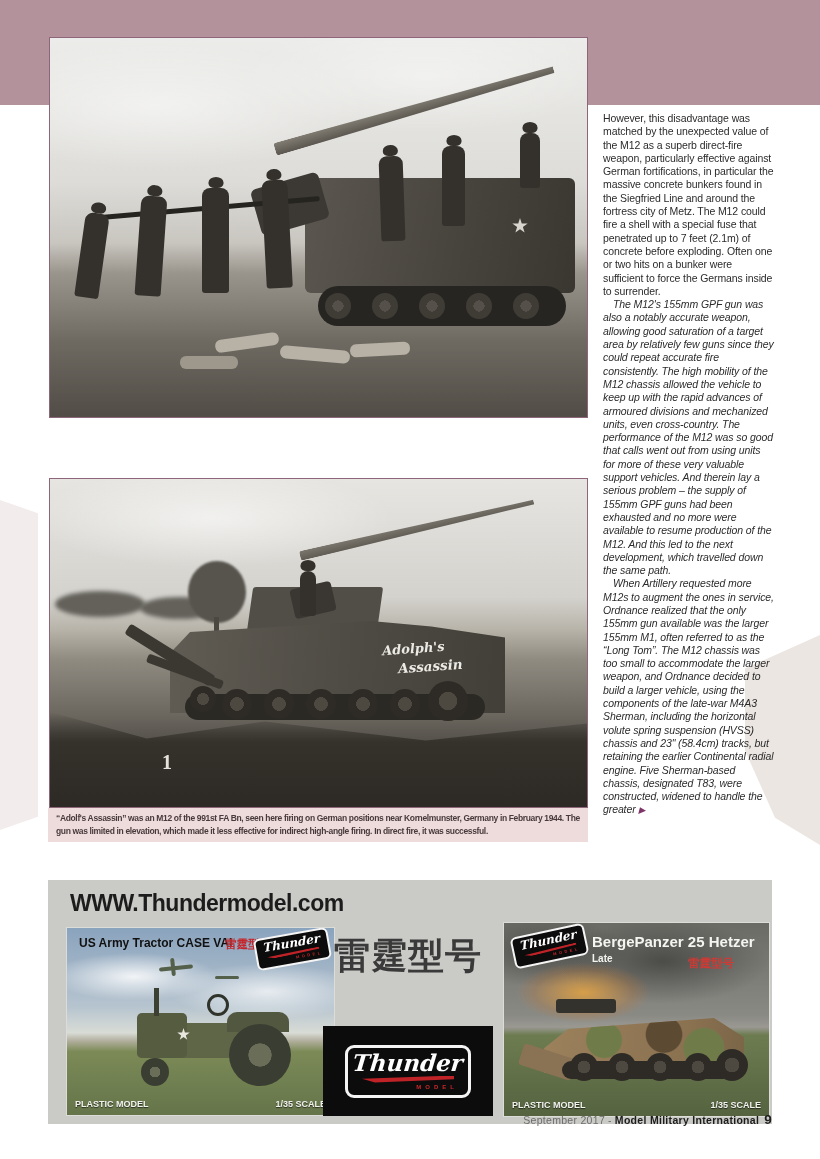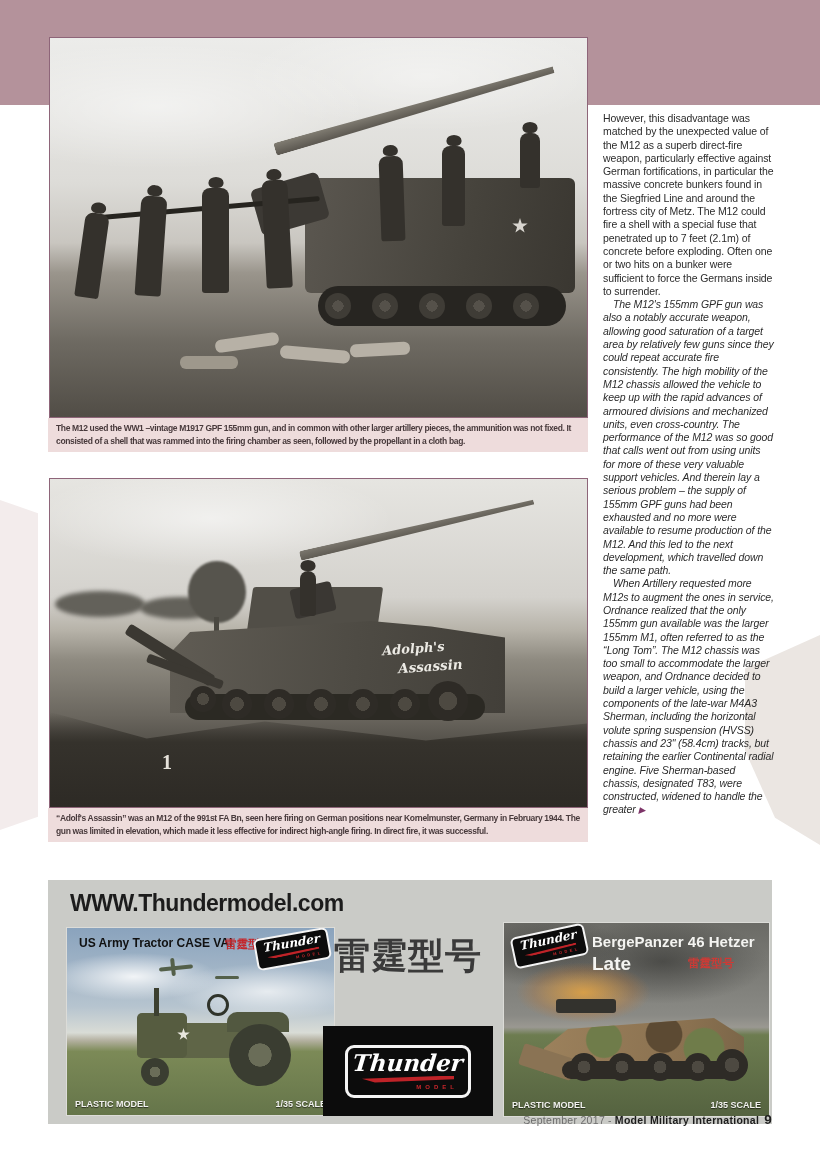--- a/index.html
+++ b/index.html
@@ -150,21 +150,20 @@
     <div class="fig" style="left:214px;top:142px;width:26px;height:108px;transform:rotate(-3deg)"></div>
     <div class="fig" style="left:330px;top:118px;width:24px;height:85px;transform:rotate(-2deg)"></div>
     <div class="fig" style="left:392px;top:108px;width:23px;height:80px"></div>
     <div class="fig" style="left:470px;top:95px;width:20px;height:55px"></div>
     <div class="shell" style="left:165px;top:298px;width:64px;transform:rotate(-8deg)"></div>
     <div class="shell" style="left:230px;top:310px;width:70px;transform:rotate(5deg)"></div>
     <div class="shell" style="left:300px;top:305px;width:60px;transform:rotate(-3deg)"></div>
     <div class="shell" style="left:130px;top:318px;width:58px;background:#9e988c"></div>
   </div>
 
-  <div class="caption caption1">The M12 used the WW1 –vintage M1917 GPF 155mm gun, and in common with other larger artillery pieces, the ammunition was not fixed. It consisted of a shell that was rammed into the firing chamber as seen, followed by the propellant in a cloth bag.</div>
 
   <div class="photo photo2">
     <div class="p2-bush" style="left:5px;top:112px;width:90px;height:26px"></div>
     <div class="p2-bush" style="left:90px;top:118px;width:80px;height:22px"></div>
     <div class="p2-bush" style="left:210px;top:120px;width:70px;height:18px"></div>
     <div class="p2-canopy"></div>
     <div class="p2-trunk"></div>
     <div class="p2-barrel"></div>
     <div class="p2-super"></div>
     <div class="p2-breech"></div>
@@ -228,22 +227,22 @@
         <span class="tl-model">MODEL</span>
       </div>
     </div>
 
     <div class="boxart boxart-right">
       <div class="tlogo sm" style="left:8px;top:7px;transform:rotate(-12deg)">
         <span class="tl-name">Thunder</span>
         <span class="tl-swoosh"></span>
         <span class="tl-model">MODEL</span>
       </div>
-      <div class="art-title" style="left:88px;top:10px;font-size:15px;color:#f4f4f1">BergePanzer 46 Hetzer</div>
-      <div class="art-title" style="left:88px;top:30px;font-size:19px;color:#f4f4f1">Late</div>
+      <div class="art-title" style="left:88px;top:10px;font-size:15px;color:#f4f4f1">BergePanzer 25 Hetzer</div>
+      <div class="art-title" style="left:88px;top:30px;font-size:10px;color:#f4f4f1">Late</div>
       <div class="art-title cn" style="left:184px;top:33px;font-size:11.5px;color:#cf3a35">雷霆型号</div>
       <div class="tractor-part" style="left:52px;top:76px;width:60px;height:14px;background:#33322d;border-radius:3px"></div>
       <div class="tractor-part" style="left:40px;top:95px;width:200px;height:55px;background:radial-gradient(circle at 30% 40%,#6f7c4a 0 12%,transparent 13%),radial-gradient(circle at 60% 30%,#5c4a33 0 14%,transparent 15%),radial-gradient(circle at 80% 55%,#6f7c4a 0 12%,transparent 13%),linear-gradient(100deg,#9c815c,#8a7150 70%,#7a6548);clip-path:polygon(0 55%,12% 20%,85% 0,100% 35%,100% 100%,0 100%)"></div>
       <div class="tractor-part" style="left:16px;top:128px;width:55px;height:22px;background:#8a7354;transform:rotate(18deg);border-radius:3px"></div>
       <div class="tractor-part" style="left:58px;top:138px;width:170px;height:18px;background:#2e2b26;border-radius:9px"></div>
       <div class="p2-wheel" style="left:66px;top:130px;width:28px;height:28px"></div>
       <div class="p2-wheel" style="left:104px;top:130px;width:28px;height:28px"></div>
       <div class="p2-wheel" style="left:142px;top:130px;width:28px;height:28px"></div>
       <div class="p2-wheel" style="left:180px;top:130px;width:28px;height:28px"></div>
       <div class="p2-wheel" style="left:212px;top:126px;width:32px;height:32px"></div>

